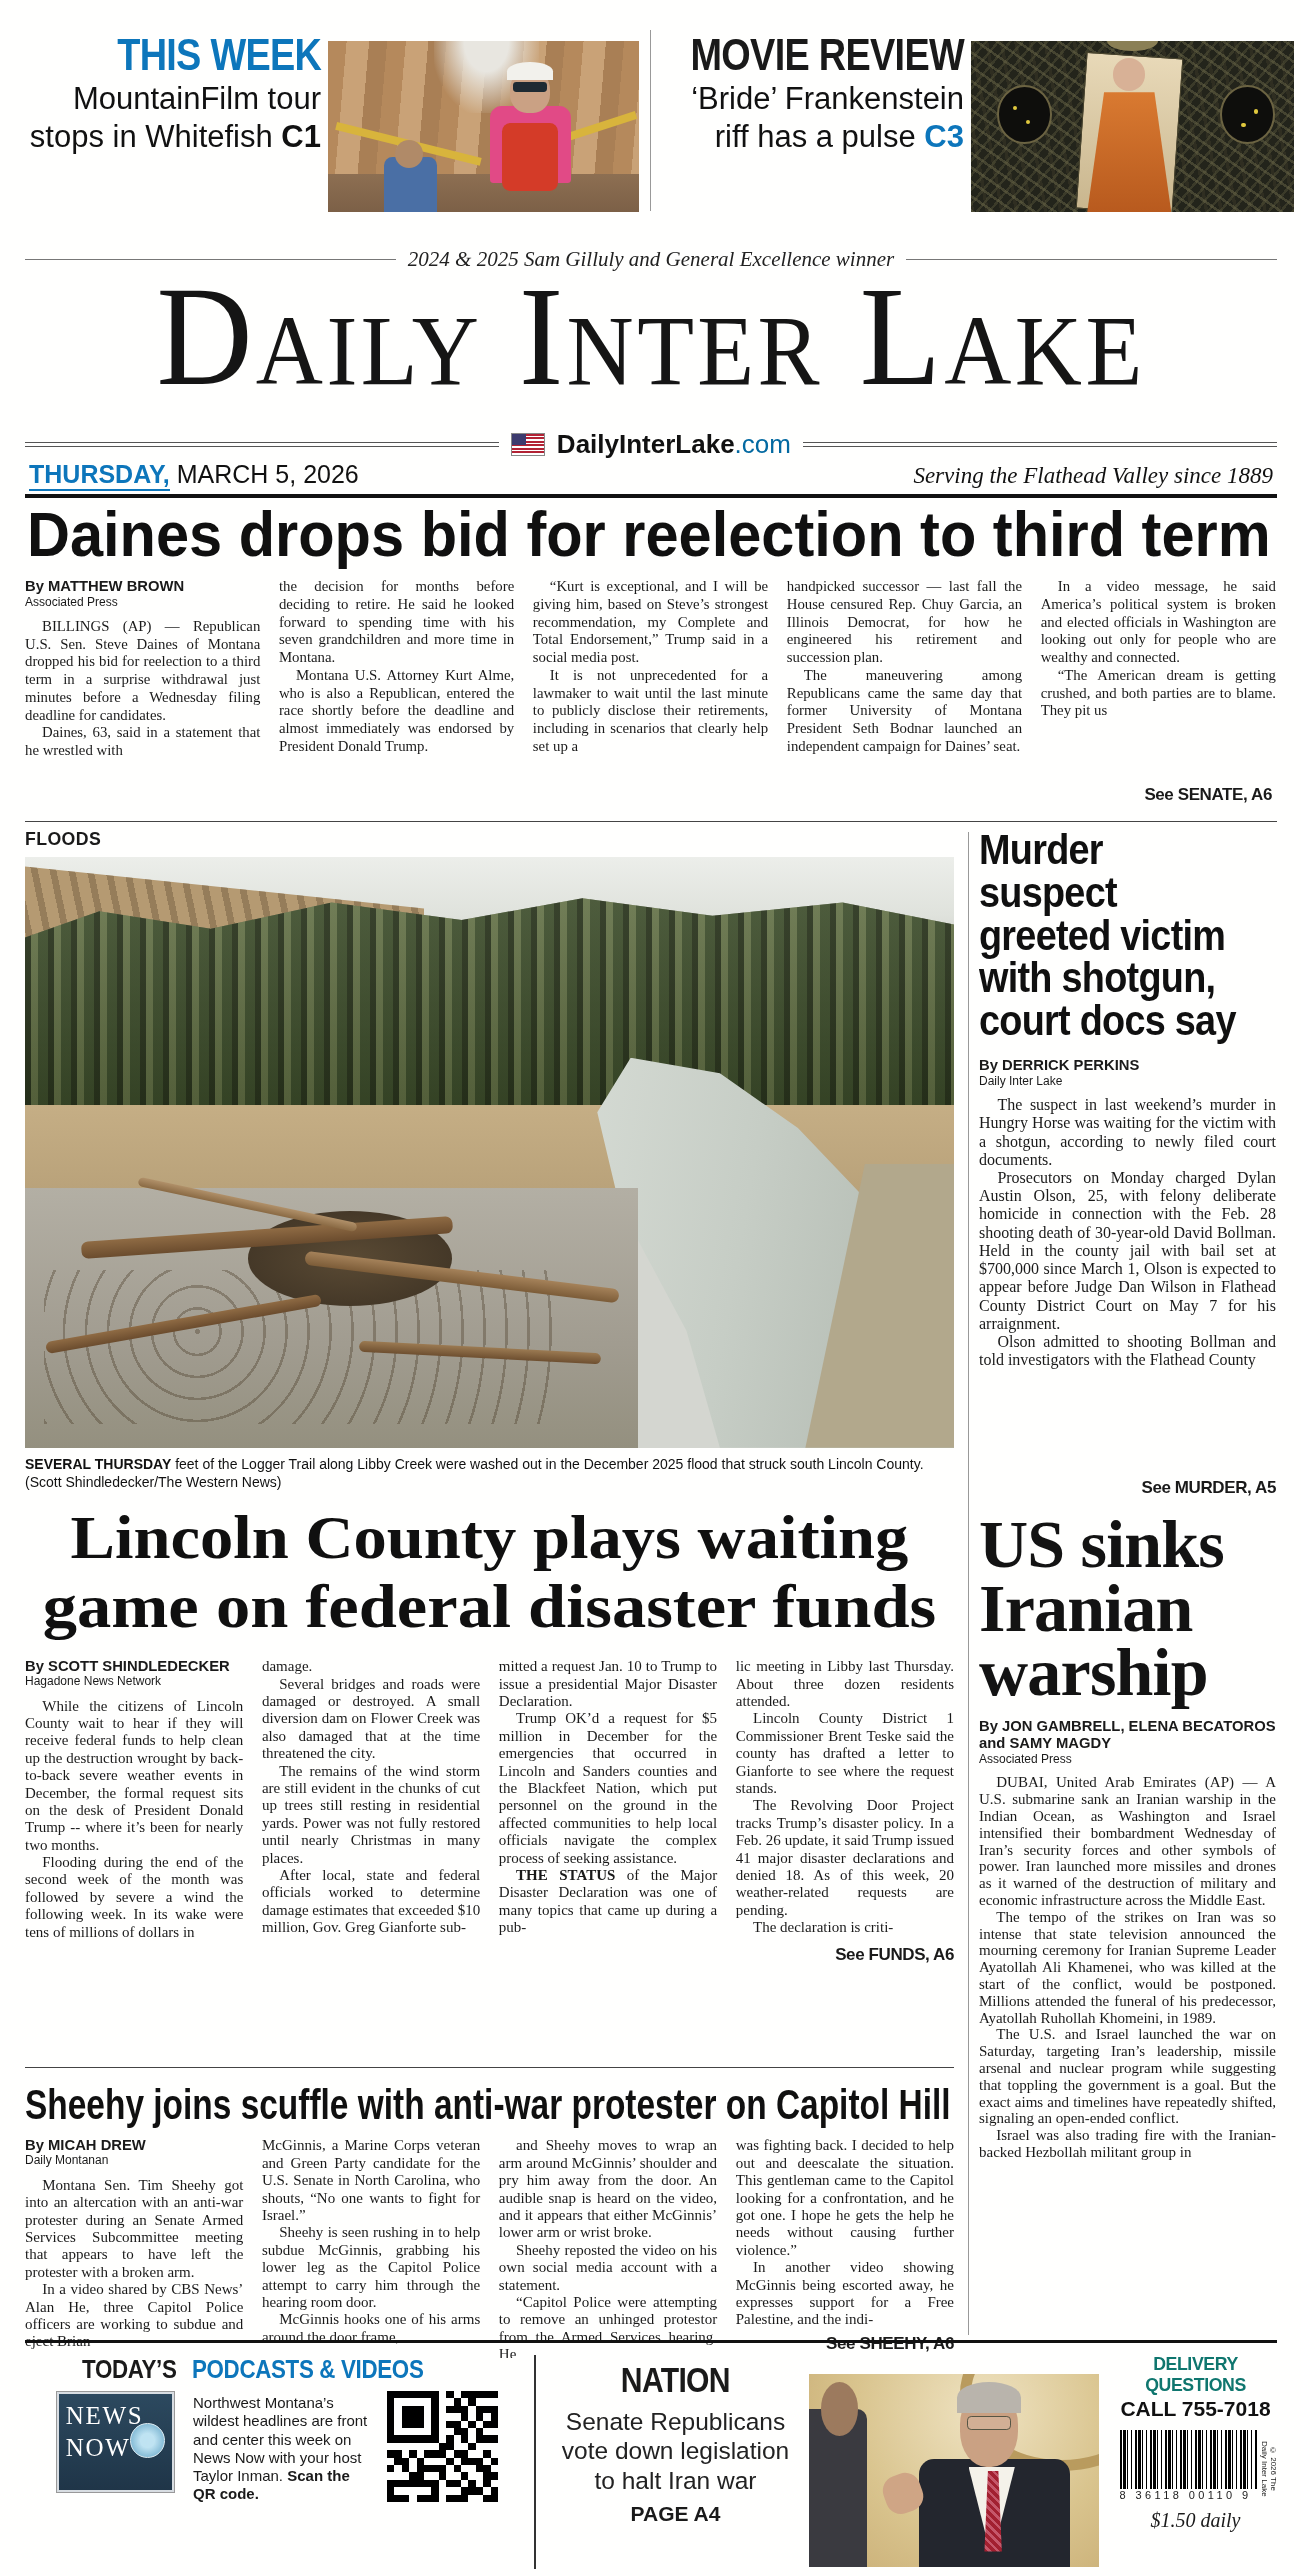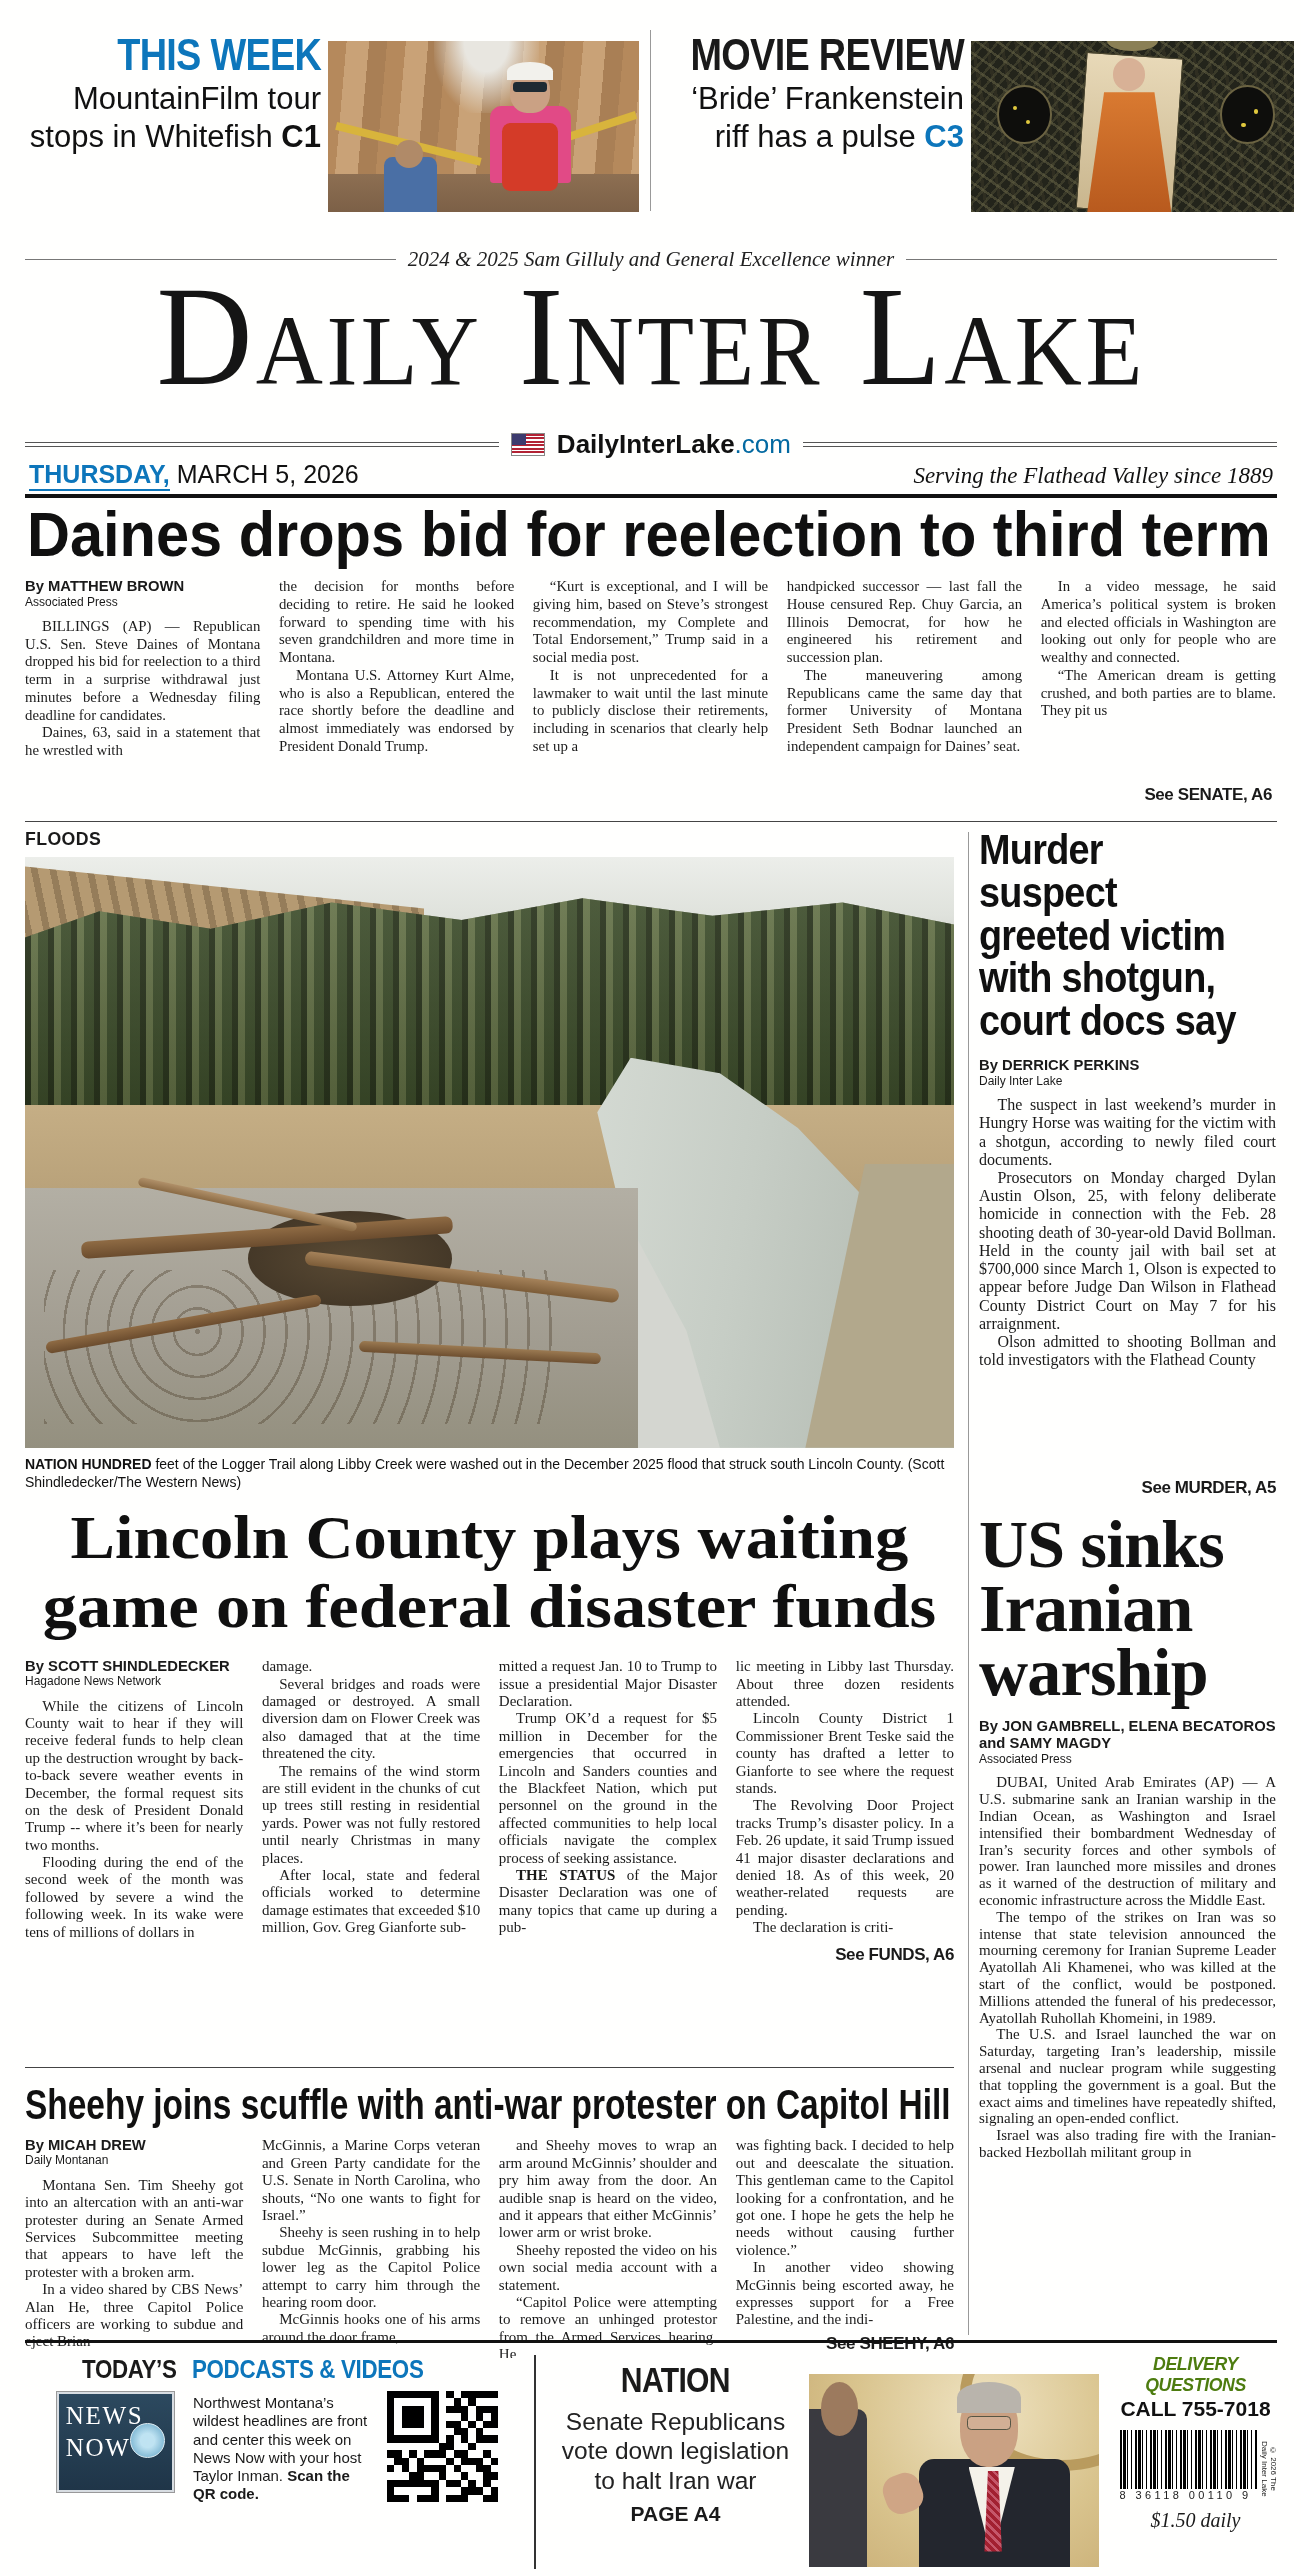--- a/index.html
+++ b/index.html
@@ -152,21 +152,21 @@
   .thune .man2 { position:absolute; left:-6%; top:18%; width:26%; height:90%; background:#3a3a40; border-radius:10px 10px 0 0; }
   .thune .m2head { position:absolute; left:4%; top:4%; width:13%; height:28%; border-radius:50%; background:#9c7a5e; }
   .thune .suit { position:absolute; left:38%; top:44%; width:52%; height:60%; background:#23262e; border-radius:15px 15px 0 0; }
   .thune .shirt { position:absolute; left:55%; top:48%; width:16%; height:38%; background:#f4f2ea; clip-path:polygon(0 0,100% 0,60% 100%,40% 100%); }
   .thune .tie { position:absolute; left:60.5%; top:50%; width:6%; height:42%; background:repeating-linear-gradient(45deg,#a22030 0 3.4px,#c5576a 3.4px 5.9px); clip-path:polygon(20% 0,80% 0,100% 100%,0 100%); }
   .thune .head { position:absolute; left:52%; top:8%; width:20%; height:40%; border-radius:46%; background:#caa183; }
   .thune .hair { position:absolute; left:51%; top:4%; width:22%; height:16%; border-radius:50% 50% 0 0; background:#b9b4ac; }
   .thune .glasses { position:absolute; left:54.5%; top:22%; width:15%; height:7%; border:1.7px solid #554; border-radius:4.2px; background:rgba(255,255,255,.15); }
   .thune .hand { position:absolute; left:26%; top:52%; width:13%; height:20%; border-radius:40%; background:#cfa585; transform:rotate(-20deg); }
   .delivery { position:absolute; left:1111px; top:13.5px; width:169px; text-align:center; }
-  .dq1 { font-family:"Liberation Sans", sans-serif; font-weight:bold; font-size:17.7px; color:#4d7c0f; letter-spacing:-0.4px;font-style:italic; }
+  .dq1 { font-family:"Liberation Sans", sans-serif; font-weight:bold; font-size:17.7px; color:#0f766e; letter-spacing:-0.4px; }
   .dq2 { font-family:"Liberation Sans", sans-serif; font-weight:bold; font-size:21px; color:#111; margin-top:1.7px; }
   .barcode-wrap { position:relative; margin:8.4px auto 0 auto; width:152px; }
   .barcode { height:59px; width:137px;
     background:repeating-linear-gradient(90deg,#000 0 1.7px,#fff 1.7px 3.4px,#000 3.4px 5.9px,#fff 5.9px 6.8px,#000 6.8px 7.6px,#fff 7.6px 11px,#000 11px 11.8px,#fff 11.8px 15px); }
   .barcode-num { font-family:"Liberation Sans", sans-serif; font-size:11px; letter-spacing:3.4px; margin-top:0; text-align:left; }
   .copyright { position:absolute; right:-5px; top:6.8px; font-family:"Liberation Sans", sans-serif; font-size:8px; width:8.4px; line-height:1.05;
     writing-mode:vertical-rl; }
   .price { font-style:italic; font-size:20px; margin-top:8.4px; }
 
   svg text { fill:#101010; }
@@ -296,21 +296,21 @@
         <div class="fp-debris"></div>
         <div class="fp-root"></div>
         <div class="log" style="left:6%;top:63%;width:40%;height:17px;transform:rotate(-4deg);"></div>
         <div class="log" style="left:30%;top:70%;width:34%;height:13.5px;transform:rotate(7deg);background:linear-gradient(#a5825a,#7c5c38);"></div>
         <div class="log" style="left:2%;top:78%;width:30%;height:11.8px;transform:rotate(-10deg);"></div>
         <div class="log" style="left:36%;top:83%;width:26%;height:11px;transform:rotate(3deg);background:linear-gradient(#9b7a52,#6e4f30);"></div>
         <div class="log" style="left:12%;top:58%;width:24%;height:9.3px;transform:rotate(12deg);background:linear-gradient(#b09069,#8a6a44);"></div>
       </div>
 
       <div class="caption">
-        <b>NATION HUNDRED</b><span> feet of the Logger Trail along Libby Creek were washed out in the December 2025 flood that struck south Lincoln County. (Scott Shindledecker/The Western News)</span>
+        <b>SEVERAL THURSDAY</b><span> feet of the Logger Trail along Libby Creek were washed out in the December 2025 flood that struck south Lincoln County. (Scott Shindledecker/The Western News)</span>
       </div>
 
       <svg class="funds-head" width="929" height="142" viewBox="0 0 1100 168">
         <text class="svg-serif" x="550" y="64" font-size="72" text-anchor="middle" textLength="992" lengthAdjust="spacingAndGlyphs">Lincoln County plays waiting</text>
         <text class="svg-serif" x="550" y="146" font-size="72" text-anchor="middle" textLength="1058" lengthAdjust="spacingAndGlyphs">game on federal disaster funds</text>
       </svg>
 
       <div class="funds-cols body-text">
         <div class="col">
           <div class="byline">By SCOTT SHINDLEDECKER</div>

